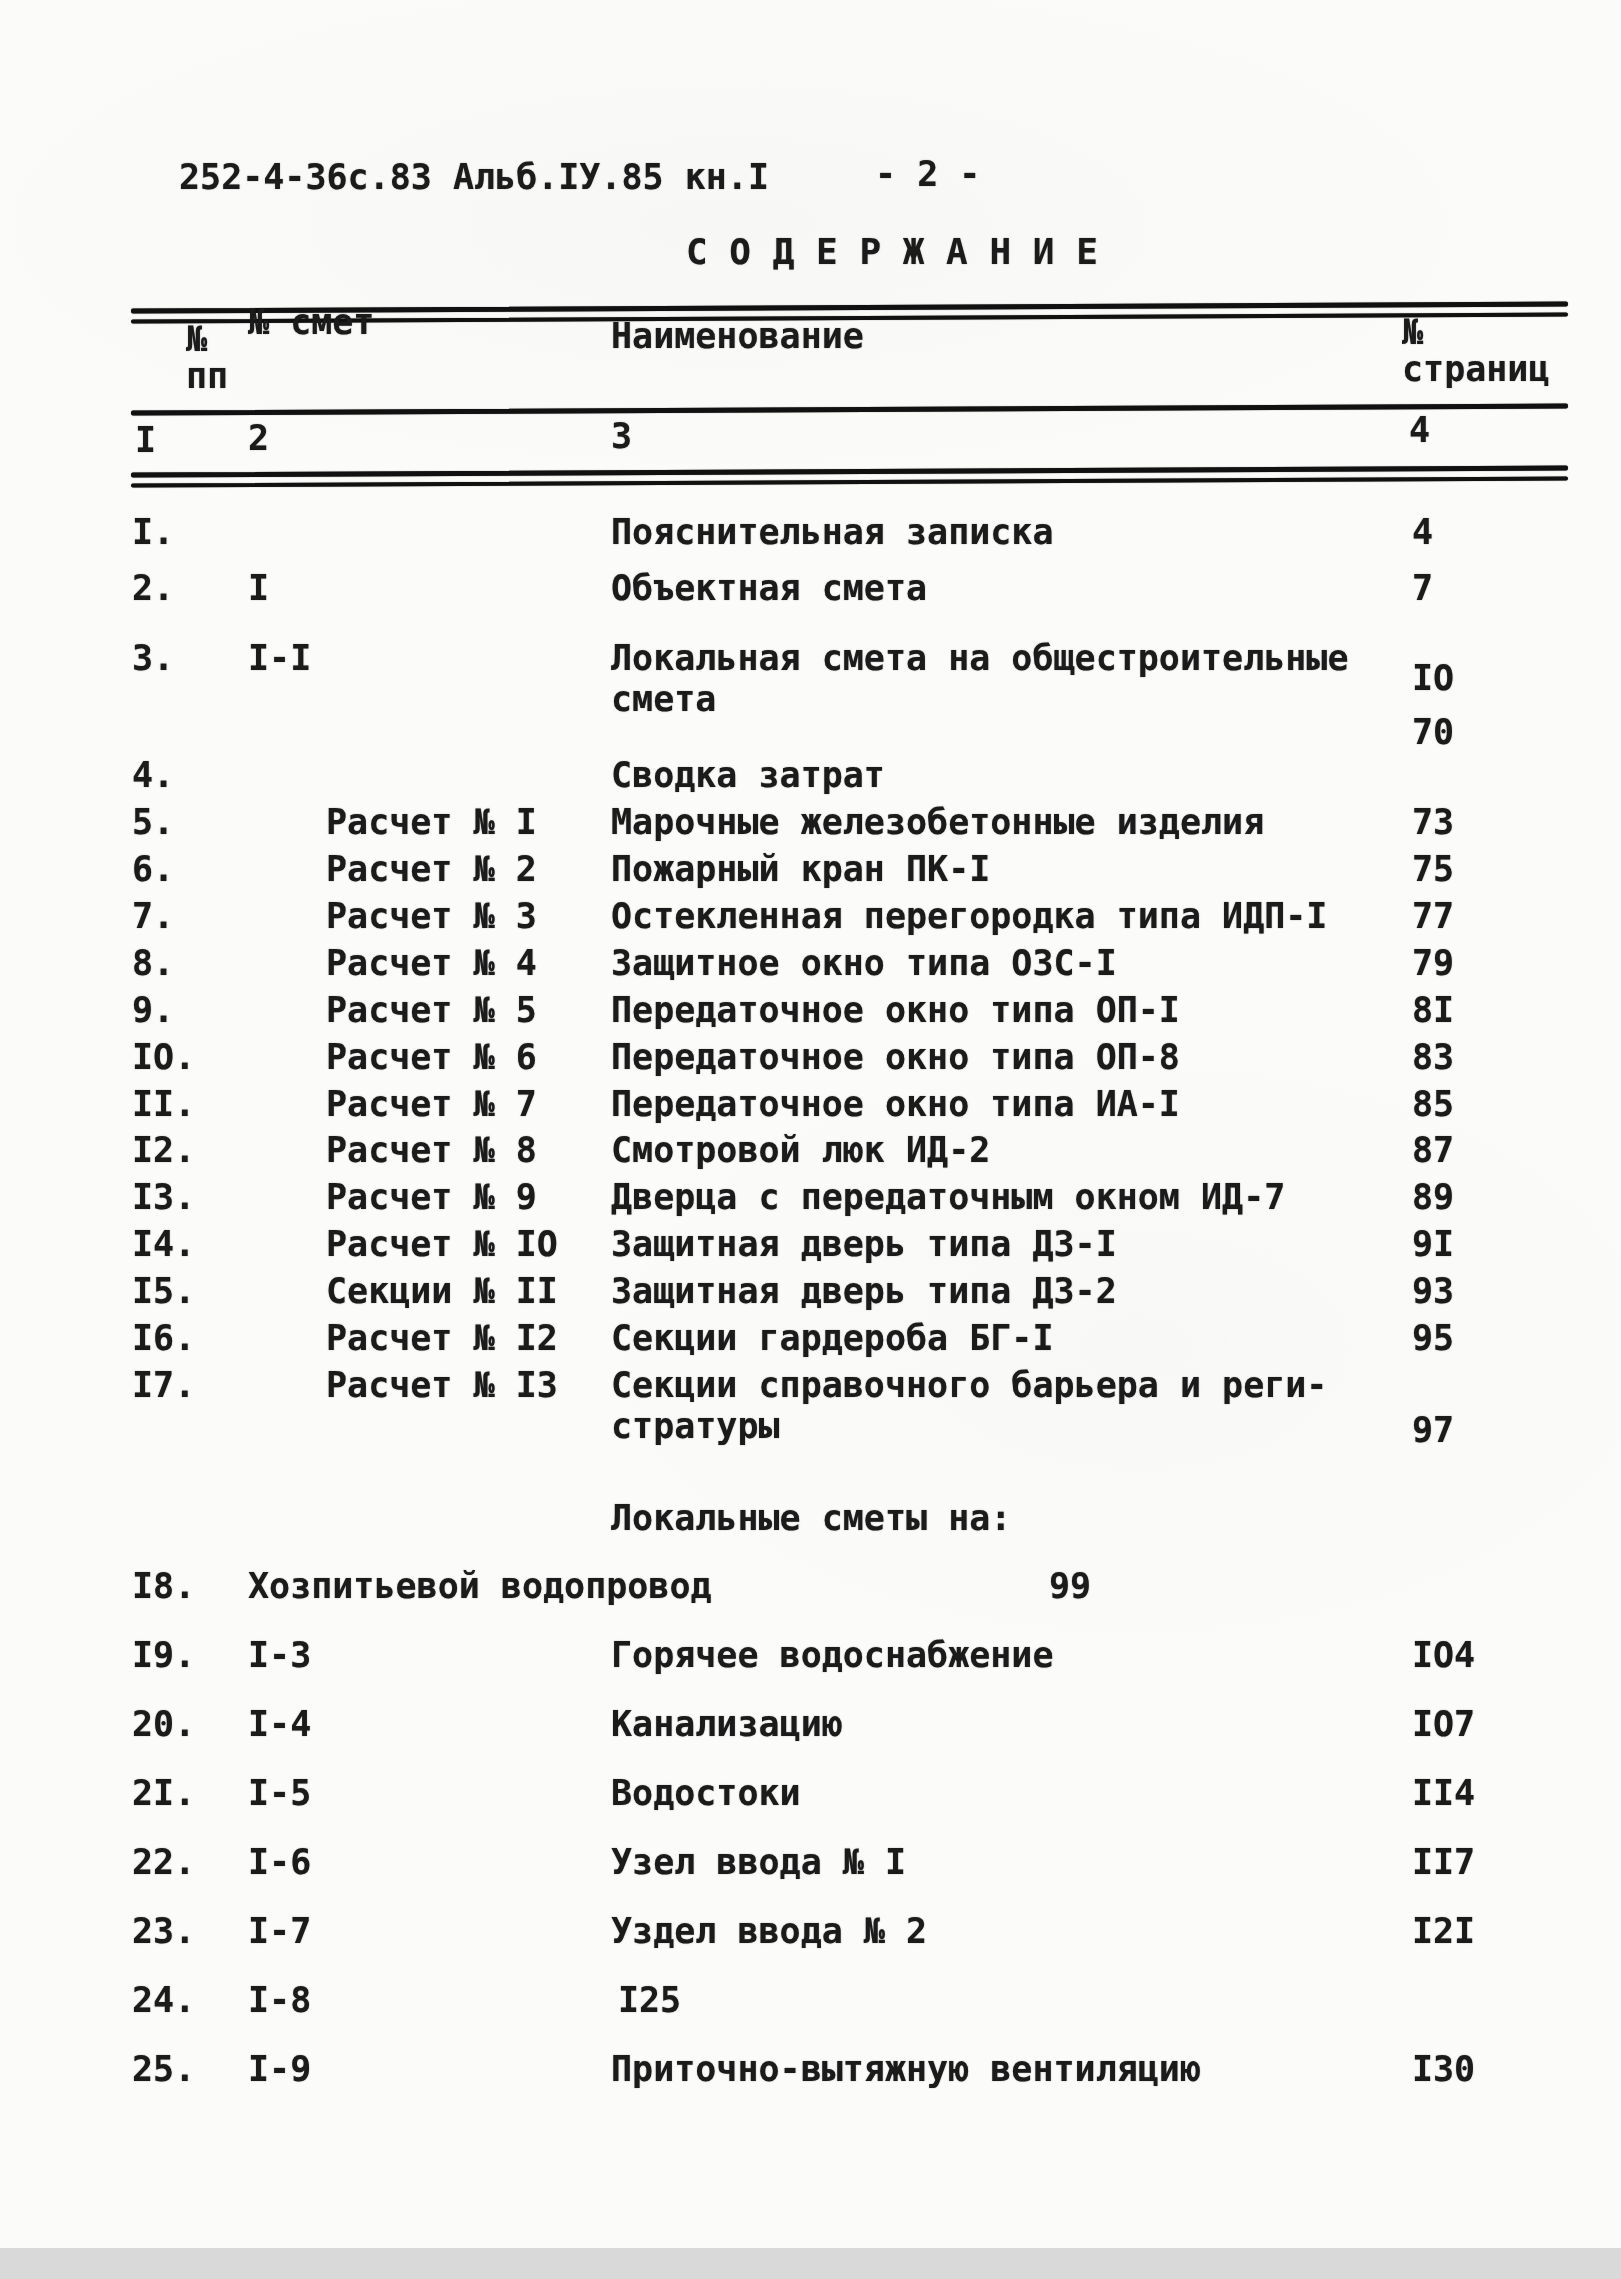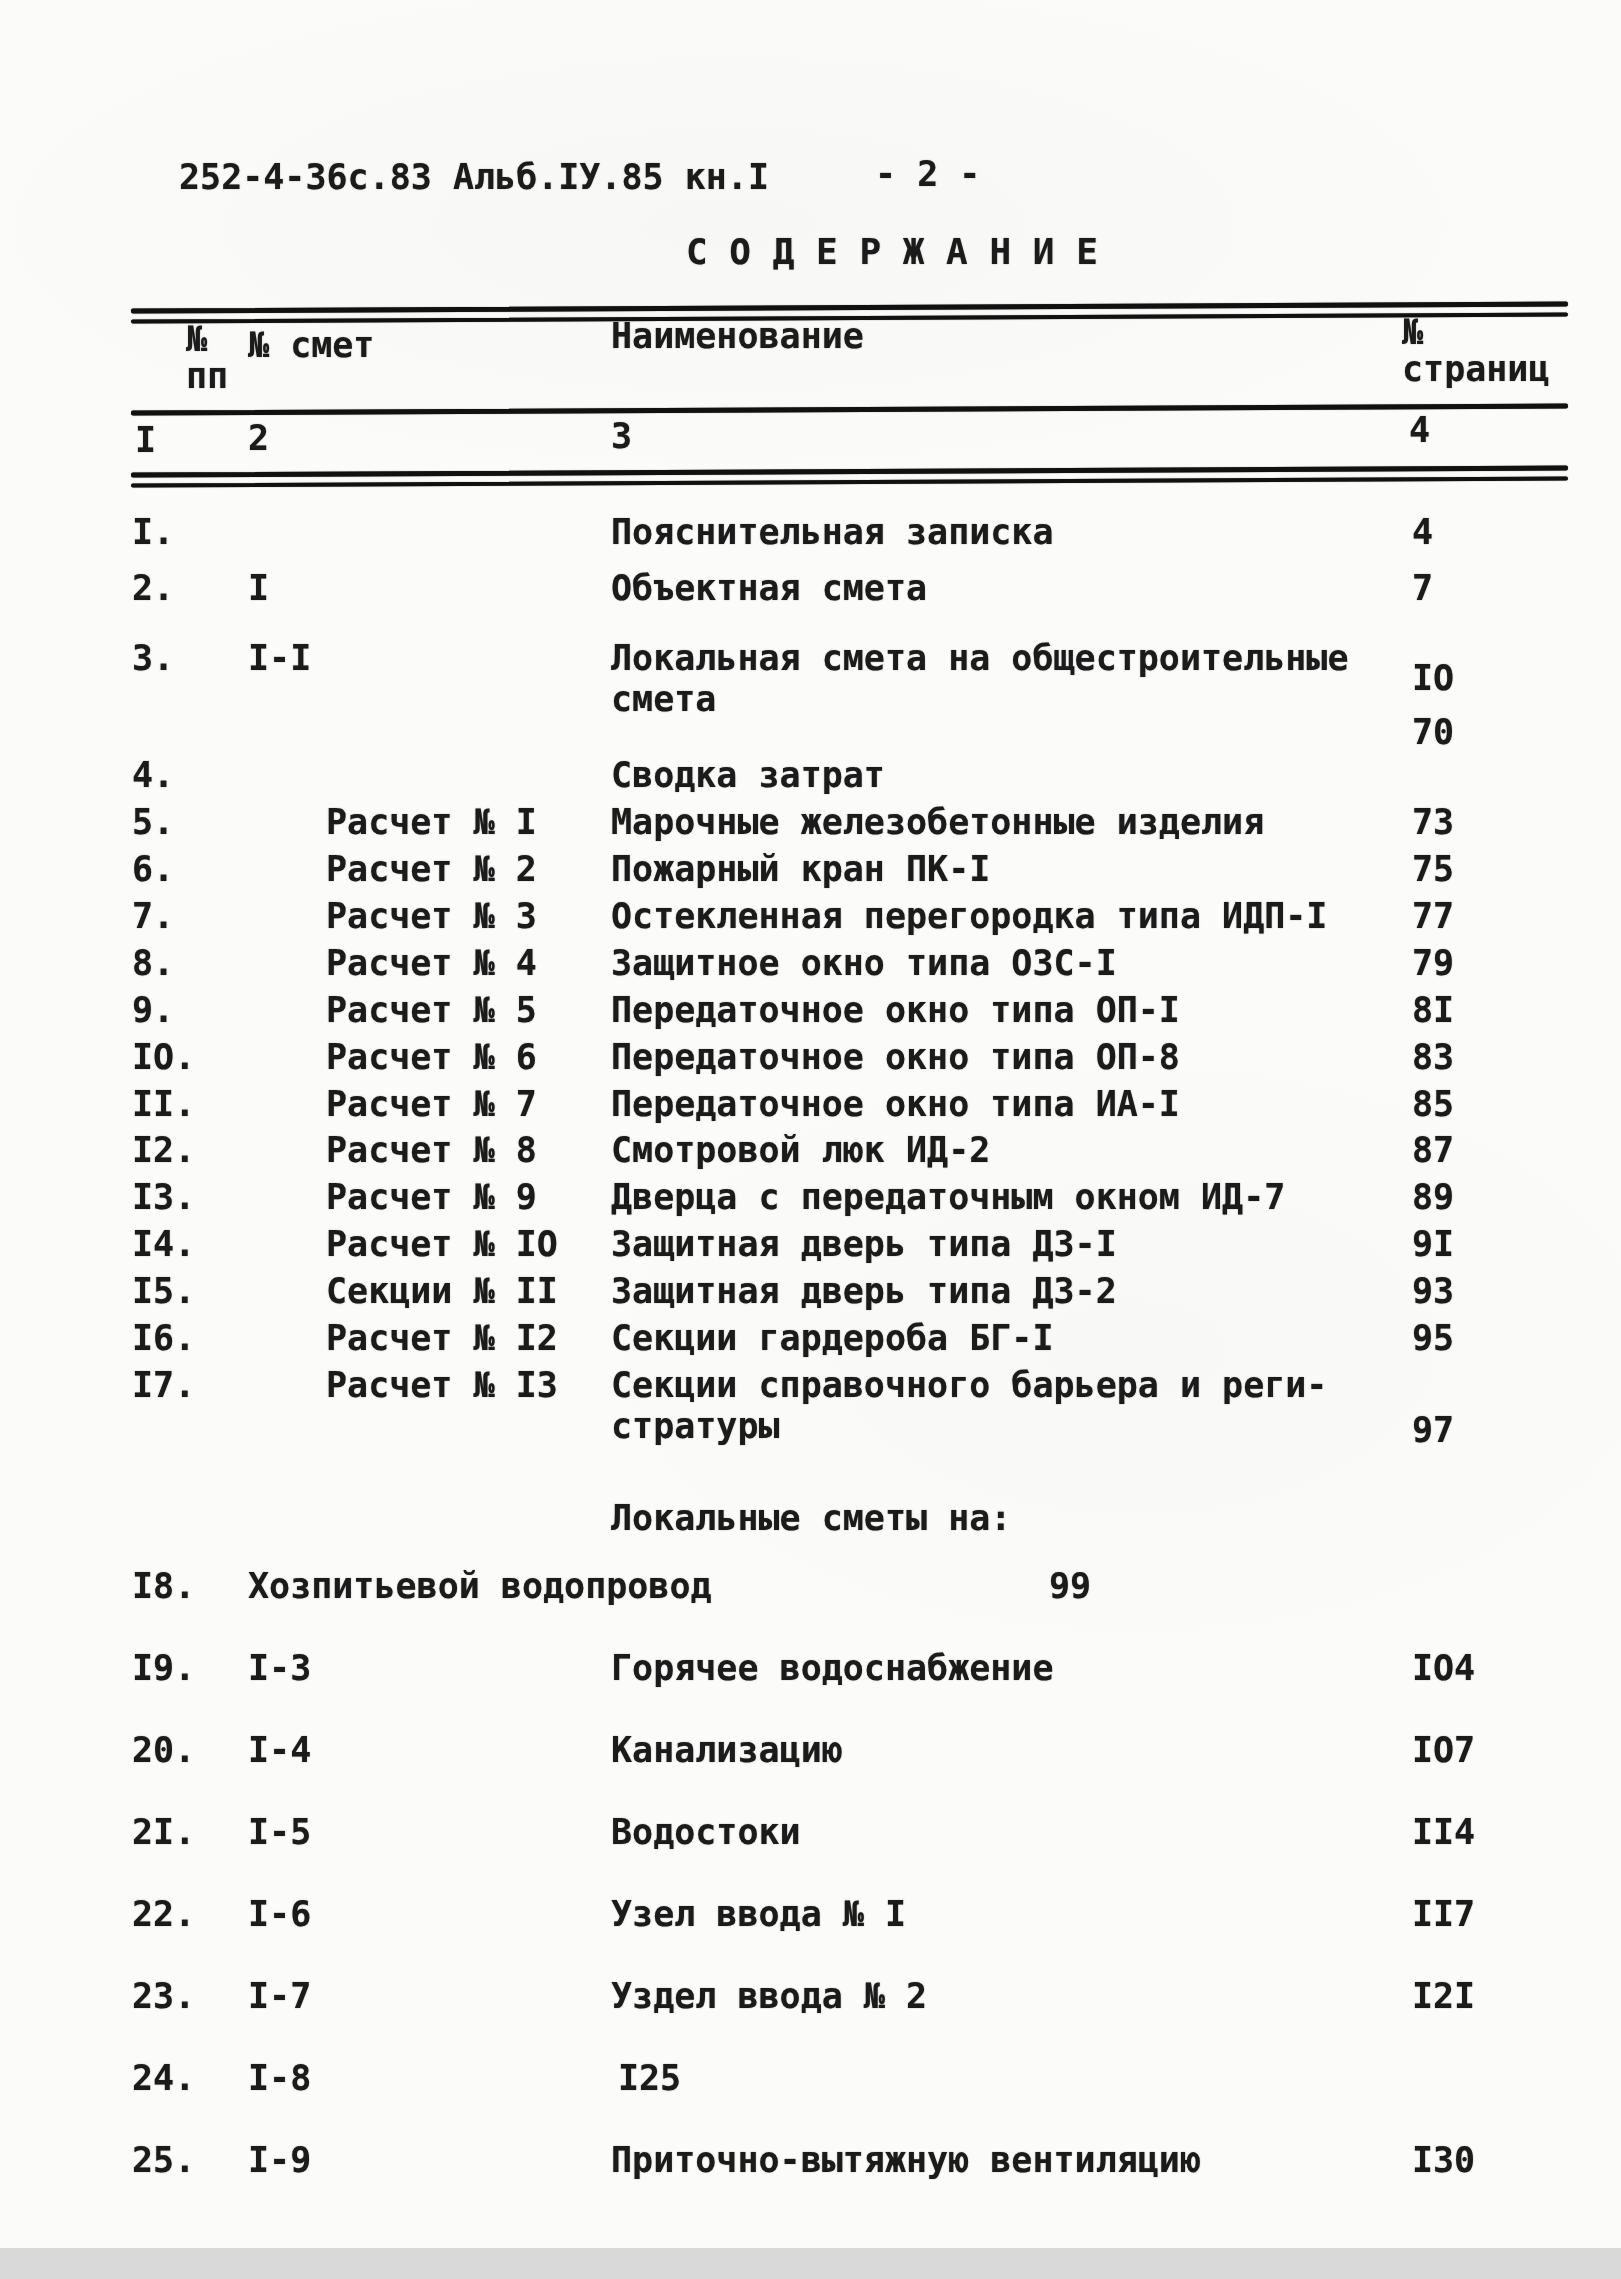--- a/index.html
+++ b/index.html
@@ -36,41 +36,41 @@
   }
   .rule.r1a { top:305px; }
   .rule.r1b { top:316px; height:3.9px; }
   .rule.r2  { top:407px; }
   .rule.r3a { top:469px; }
   .rule.r3b { top:480px; height:3.9px; }
 
   
   .hcell { position:absolute; line-height:37px; white-space:nowrap; }
   .h-pp    { left:186px;  top:321px; }
-  .h-smeta { left:248px;  top:327px; }
+  .h-smeta { left:248px;  top:304px; }
   .h-name  { left:611px;  top:318px; }
   .h-page  { left:1402px; top:314px; }
 
   
   .cnum { position:absolute; white-space:nowrap; }
   .cn1 { left:135px;  top:420px; }
   .cn2 { left:248px;  top:418px; }
   .cn3 { left:611px;  top:416px; }
   .cn4 { left:1409px; top:410px; }
 
   
   .tbody { position:absolute; left:132px; top:490px; width:1441px; }
   .row { display:flex; align-items:flex-start; line-height:41px; margin-top:5.9px; }
   .row:nth-child(1) { margin-top:21.6px; }
   .row:nth-child(2) { margin-top:15.7px; }
   .row:nth-child(3) { margin-top:29px; }
   .row:nth-child(4) { margin-top:35px; }
   .row:nth-child(18) { margin-top:47px; }  
   .row:nth-child(19) { margin-top:27.4px; }
-  .row:nth-child(n+20) { margin-top:41px;align-items:flex-end; }
+  .row:nth-child(n+20) { margin-top:28px;align-items:flex-end; }
 
   .c1 { width:116px; flex:none; white-space:nowrap; }
   .c2 { width:363px; flex:none; white-space:nowrap; }
   .c2.indent { padding-left:78px; box-sizing:border-box; }
   .c3 { width:794px; flex:none; }
   .c3 .ln1, .c3 .ln2 { white-space:nowrap; }
   .c4 { flex:1; padding-left:6.9px; white-space:nowrap; }
   .c4.pg-mid  { padding-top:19.6px; }
   .c4.pg-low  { padding-top:45px; }
   .c4.pg-raise { margin-top:-43px; }

